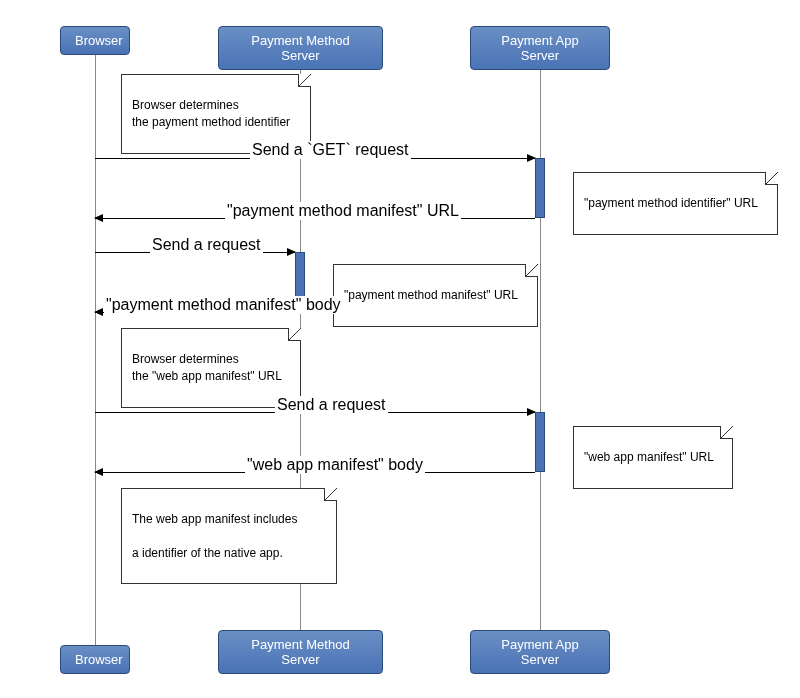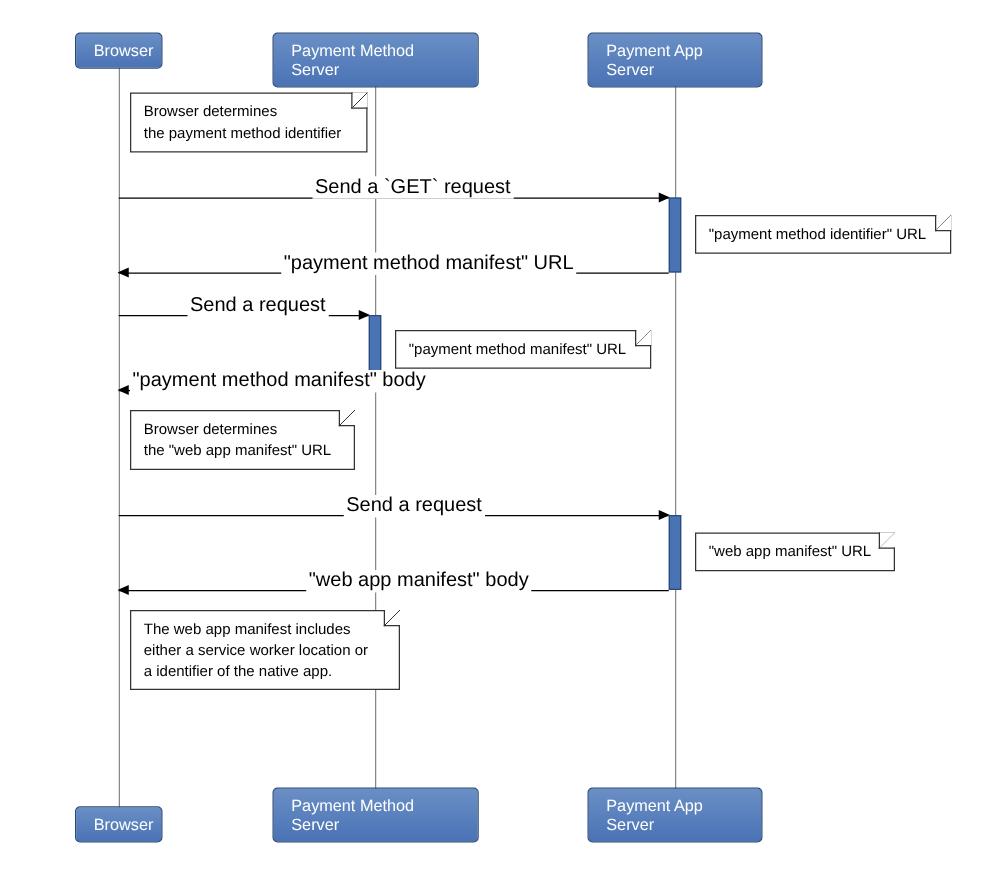--- a/index.html
+++ b/index.html
@@ -14,38 +14,40 @@
     width: 760px;
     height: 660px;
   }
   .participant {
     position: absolute;
     background: linear-gradient(to bottom, #6a8fc5, #4a73b5);
     border: 1px solid #2a4a7a;
     border-radius: 4px;
     color: #fff;
     padding: 6px 14px;
+    text-align: center;
     font-size: 13px;
     box-sizing: border-box;
   }
   .lifeline {
     position: absolute;
     width: 1px;
     background: #888;
     top: 34px;
     bottom: 34px;
   }
   .note {
     position: absolute;
     background: #fff;
     border: 1px solid #333;
-    padding: 6px 10px;
+    padding: 22px 10px;
     font-size: 12px;
     line-height: 1.4;
     box-sizing: border-box;
+    margin-left: 17px;
   }
   .note::after {
     content: "";
     position: absolute;
     top: -1px;
     right: -1px;
     width: 12px;
     height: 12px;
     background: linear-gradient(135deg, #fff 0%, #fff 48%, #333 50%, #fff 52%, #fff 100%);
     border-left: 1px solid #333;
@@ -151,17 +153,17 @@
 
   <div class="note" style="left:536px; top:406px; width:160px">
     <span>"web app manifest" URL</span>
   </div>
 
   <div class="msg arrow-left" style="left:75px; top:452px; width:440px"></div>
   <div class="msg-label" style="left:225px; top:436px">"web app manifest" body</div>
 
   <div class="note" style="left:84px; top:468px; width:216px">
     <span>The web app manifest includes</span><br>
-    <span>either a service worker location or</span><br>
+    <br>
     <span>a identifier of the native app.</span>
   </div>
 
 </div>
 
 </body></html>

